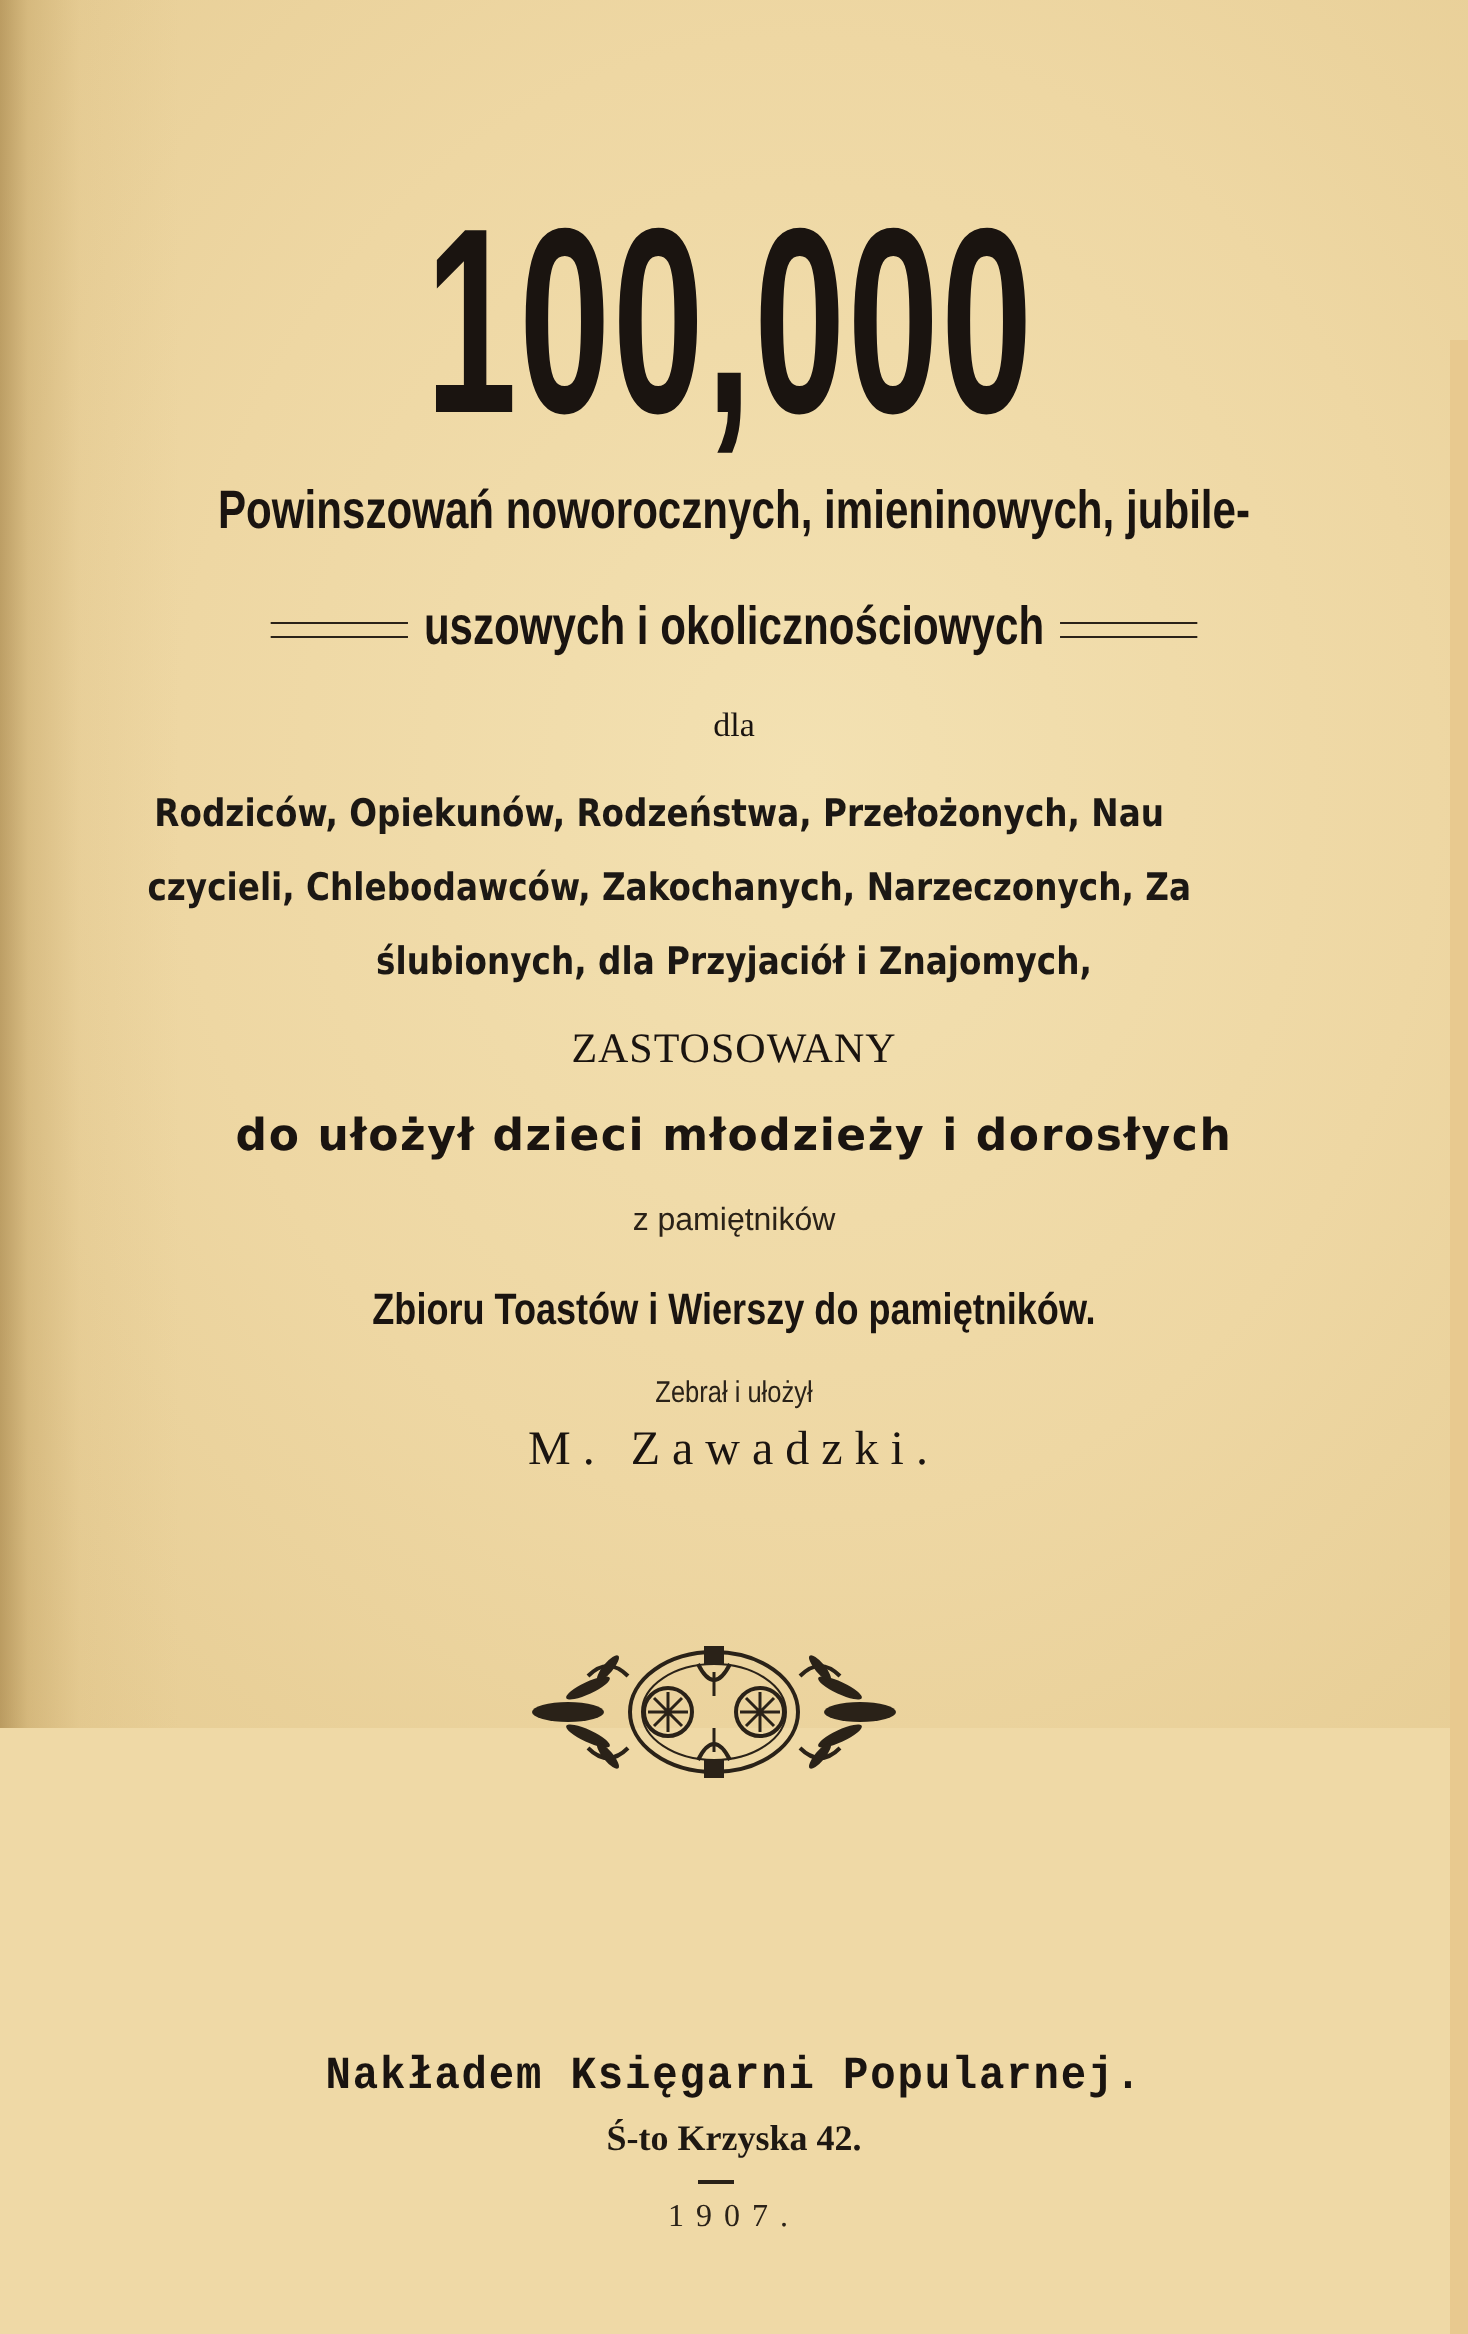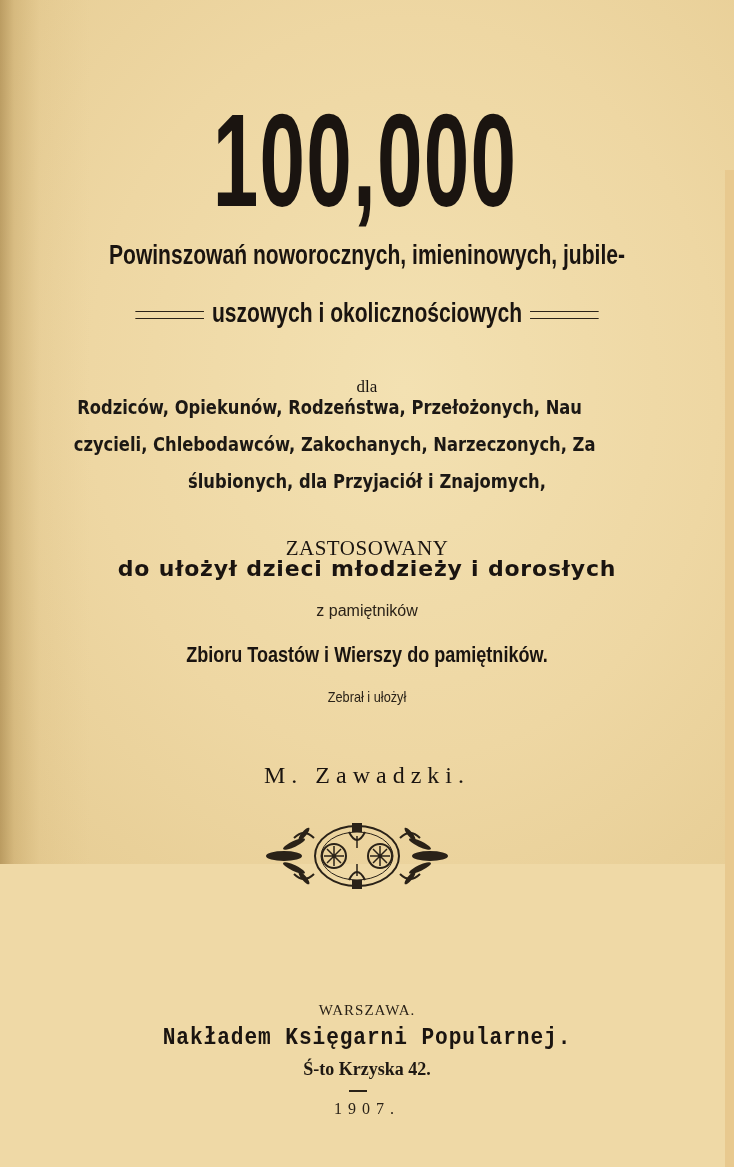--- a/index.html
+++ b/index.html
@@ -30,21 +30,21 @@
   .headline {
     font-family: "Liberation Sans", sans-serif; font-weight: bold;
     font-size: 27px; transform: scaleX(0.78); transform-origin: 367px 0;
   }
   .h1 { top: 240px; left: 0; }
   .h2 { top: 298px; }
   .h2 .rule {
     display: inline-block; width: 88px; height: 6px; border-top: 1.5px solid #2a2218; border-bottom: 1.5px solid #2a2218;
     vertical-align: middle; margin: 0 10px;
   }
-  .small-serif { font-family: "Liberation Serif", serif; font-size: 17px; margin-top: 24px; }
+  .small-serif { font-family: "Liberation Serif", serif; font-size: 17px; }
   .dla { top: 353px; }
   .sans-list {
     font-family: "DejaVu Sans", sans-serif; font-size: 19px; font-weight: bold;
     transform: scaleX(0.86); transform-origin: 367px 0; color: #1c1814;
   }
   .l1 { top: 396px; left: 0; text-align: left; padding-left: 30px; }
   .l2 { top: 433px; left: 0; text-align: left; padding-left: 26px; }
   .l3 { top: 470px; }
   .zast { top: 512px; font-size: 21px; letter-spacing: 0.5px; }
   .uzyt {
@@ -53,21 +53,21 @@
   }
   .zdol { top: 602px; font-family: "Liberation Sans", sans-serif; font-size: 16px; color: #2a2218; }
   .zbior {
     top: 642px; font-family: "Liberation Sans", sans-serif; font-weight: bold; font-size: 22px;
     transform: scaleX(0.82); transform-origin: 367px 0;
   }
   .zebral {
     top: 688px; font-family: "Liberation Sans", sans-serif; font-size: 15px;
     transform: scaleX(0.85); transform-origin: 367px 0; color: #2a2218;
   }
-  .author { top: 762px; font-family: "Liberation Serif", serif; font-size: 24px; letter-spacing: 6px; }
+  .author { top: 712px; font-family: "Liberation Serif", serif; font-size: 24px; letter-spacing: 6px; }
   .ornament { position: absolute; left: 264px; top: 818px; width: 186px; height: 76px; }
   .warszawa { top: 1002px; font-size: 15px; letter-spacing: 1px; color: #2a2218; }
   .naklad {
     top: 1025px; font-family: "Liberation Mono", monospace; font-size: 23px; font-weight: bold;
     letter-spacing: 1px; transform: scaleX(0.92); transform-origin: 367px 0;
   }
   .address {
     top: 1059px; font-family: Liberation Serif, serif; font-size: 18px; font-weight: bold;
     color: #1e1812;
   }
@@ -122,18 +122,17 @@
       <ellipse cx="30" cy="50" rx="12" ry="3" transform="rotate(25 30 50)"></ellipse>
       <ellipse cx="156" cy="26" rx="12" ry="3" transform="rotate(25 156 26)"></ellipse>
       <ellipse cx="156" cy="50" rx="12" ry="3" transform="rotate(-25 156 50)"></ellipse>
       <ellipse cx="40" cy="16" rx="8" ry="2.5" transform="rotate(-50 40 16)"></ellipse>
       <ellipse cx="146" cy="16" rx="8" ry="2.5" transform="rotate(50 146 16)"></ellipse>
       <ellipse cx="40" cy="60" rx="8" ry="2.5" transform="rotate(50 40 60)"></ellipse>
       <ellipse cx="146" cy="60" rx="8" ry="2.5" transform="rotate(-50 146 60)"></ellipse>
     </g>
   </svg>
 
-  <div class="line warszawa">WARSZAWA.</div>
   <div class="line naklad">Nakładem Księgarni Popularnej.</div>
   <div class="line address">Ś-to Krzyska 42.</div>
   <div class="dash"></div>
   <div class="line year">1907.</div>
 </div>
 
 </body></html>

